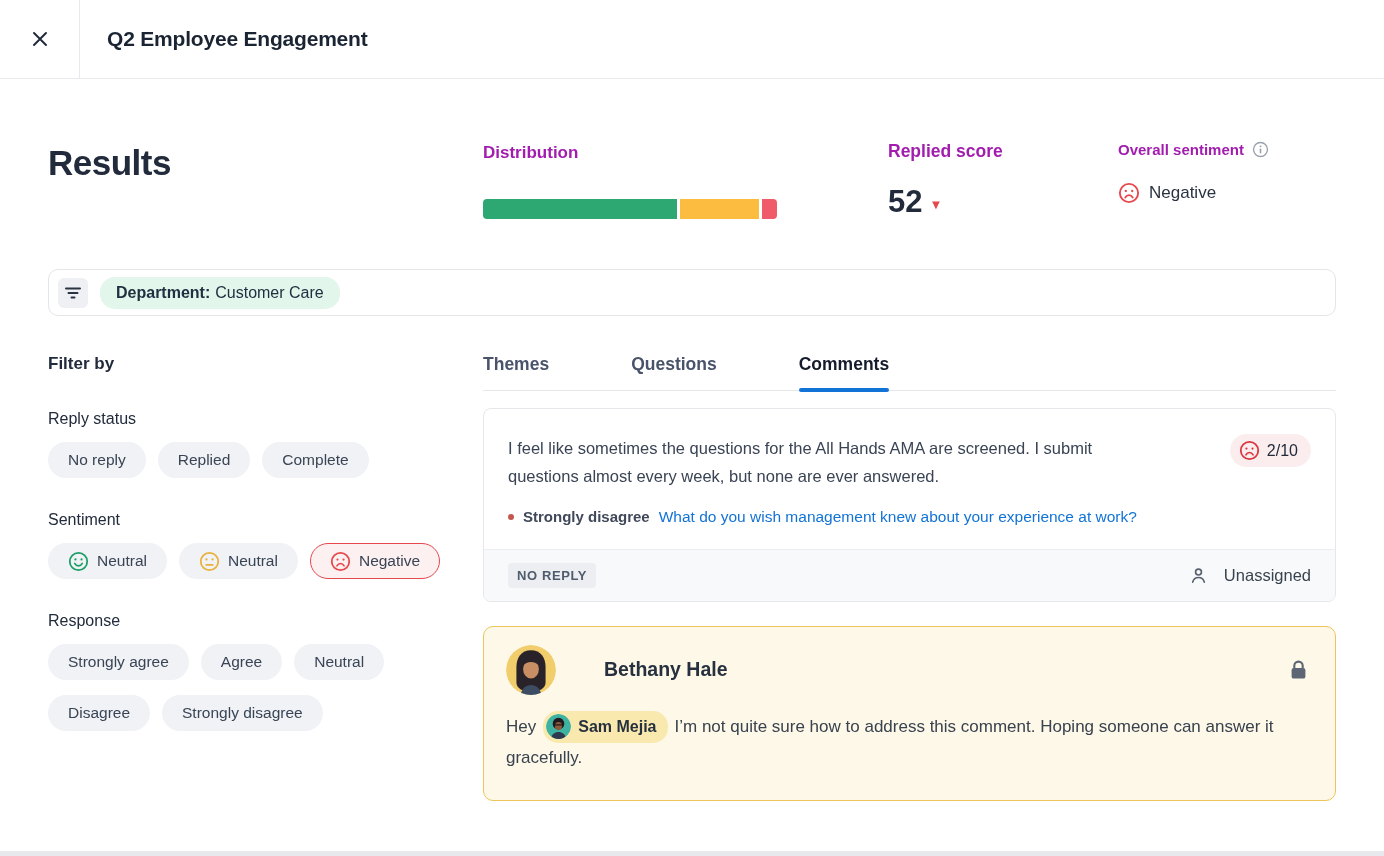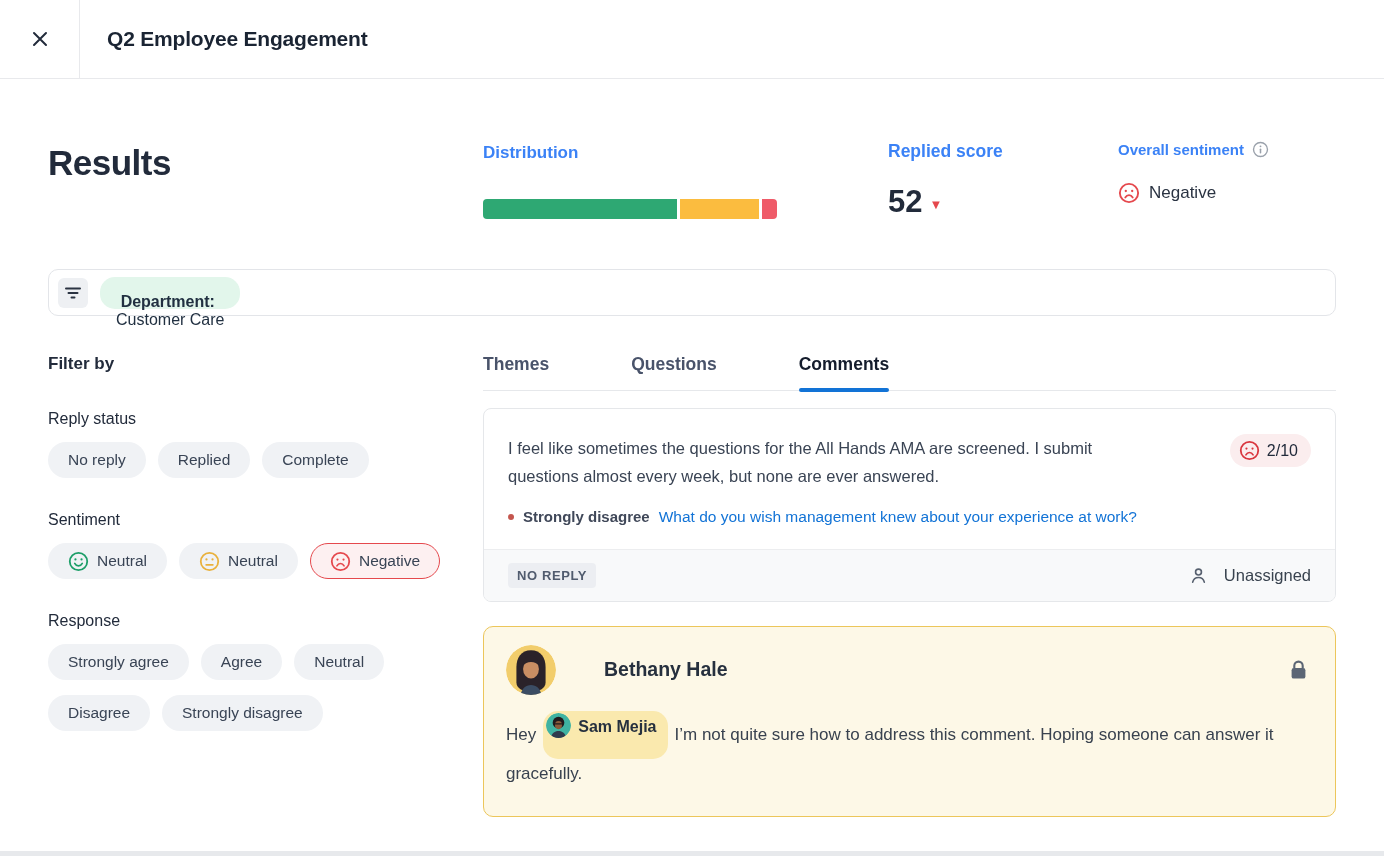--- a/index.html
+++ b/index.html
@@ -39,21 +39,21 @@
     letter-spacing: -0.2px;
   }
 
   
   .main { padding: 0 48px; }
   .summary { position: relative; height: 190px; }
   .results-title {
     position: absolute; left: 0; top: 64px;
     font-size: 35px; font-weight: 700; color: #222B3B; letter-spacing: -0.5px;
   }
-  .block-label { font-size: 17px; font-weight: 600; color: #3b82f6; }
+  .block-label { font-size: 17px; font-weight: 600; color: #a21caf; }
   .dist-block { position: absolute; left: 435px; top: 64px; }
   .dist-bar {
     margin-top: 36px;
     width: 294px; height: 20px;
     display: flex; gap: 3px;
     border-radius: 4px; overflow: hidden;
   }
   .dist-bar .seg { height: 100%; }
   .score-block { position: absolute; left: 840px; top: 62px; }
   .score-value-row { margin-top: 22px; display: flex; align-items: center; gap: 7px; }
@@ -78,21 +78,20 @@
     cursor: pointer;
   }
   .filter-chip {
     background: #E2F6EB;
     border-radius: 15px;
     height: 30px;
     display: inline-flex; align-items: center;
     padding: 16px 16px;
     font-size: 16px; color: #213041;
     cursor: pointer;
-    flex-direction: column;
   }
   .filter-chip b { font-weight: 700; margin-right: 5px; }
 
   
   .content-row { display: flex; margin-top: 38px; }
   .filters-col { width: 435px; flex: none; }
   .filters-title { font-size: 17px; font-weight: 600; color: #222B3B; margin-bottom: 36px; }
   .group-label { font-size: 16px; font-weight: 400; color: #222B3B; margin-bottom: 14px; }
   .pill-row { display: flex; flex-wrap: wrap; gap: 15px 12px; margin-bottom: 33px; }
   .pill {
@@ -163,23 +162,23 @@
     background: #FDF8E7;
     border-radius: 10px;
     padding: 18px 22px 27px 22px;
   }
   .reply-header { display: flex; align-items: center; gap: 16px; }
   .avatar { width: 50px; height: 50px; border-radius: 50%; overflow: hidden; flex: none; }
   .author-name { font-size: 19.5px; font-weight: 700; color: #26303E; margin-left: 32px; }
   .lock-wrap { margin-left: auto; display: flex; align-items: center; padding-right: 6px; }
   .reply-message { margin-top: 16px; font-size: 17px; color: #39424F; line-height: 1.78; }
   .mention-chip {
-    display: inline-flex; gap: 7px;
+    display: inline-flex; align-items: center; gap: 7px;
     background: #FAE9AE; border-radius: 15px;
-    padding: 2px 11px 18px 3px;
+    padding: 2px 11px 2px 3px;
     margin: 0 7px; vertical-align: middle;
     cursor: pointer;
   }
   .mention-avatar { width: 25px; height: 25px; border-radius: 50%; overflow: hidden; flex: none; }
   .mention-name { font-weight: 600; color: #26303E; font-size: 16px; }
 
   .bottom-strip { position: absolute; left: 0; right: 0; bottom: 0; height: 5px; background: #E7E9EC; }
 
   svg { display: block; }
 </style>

